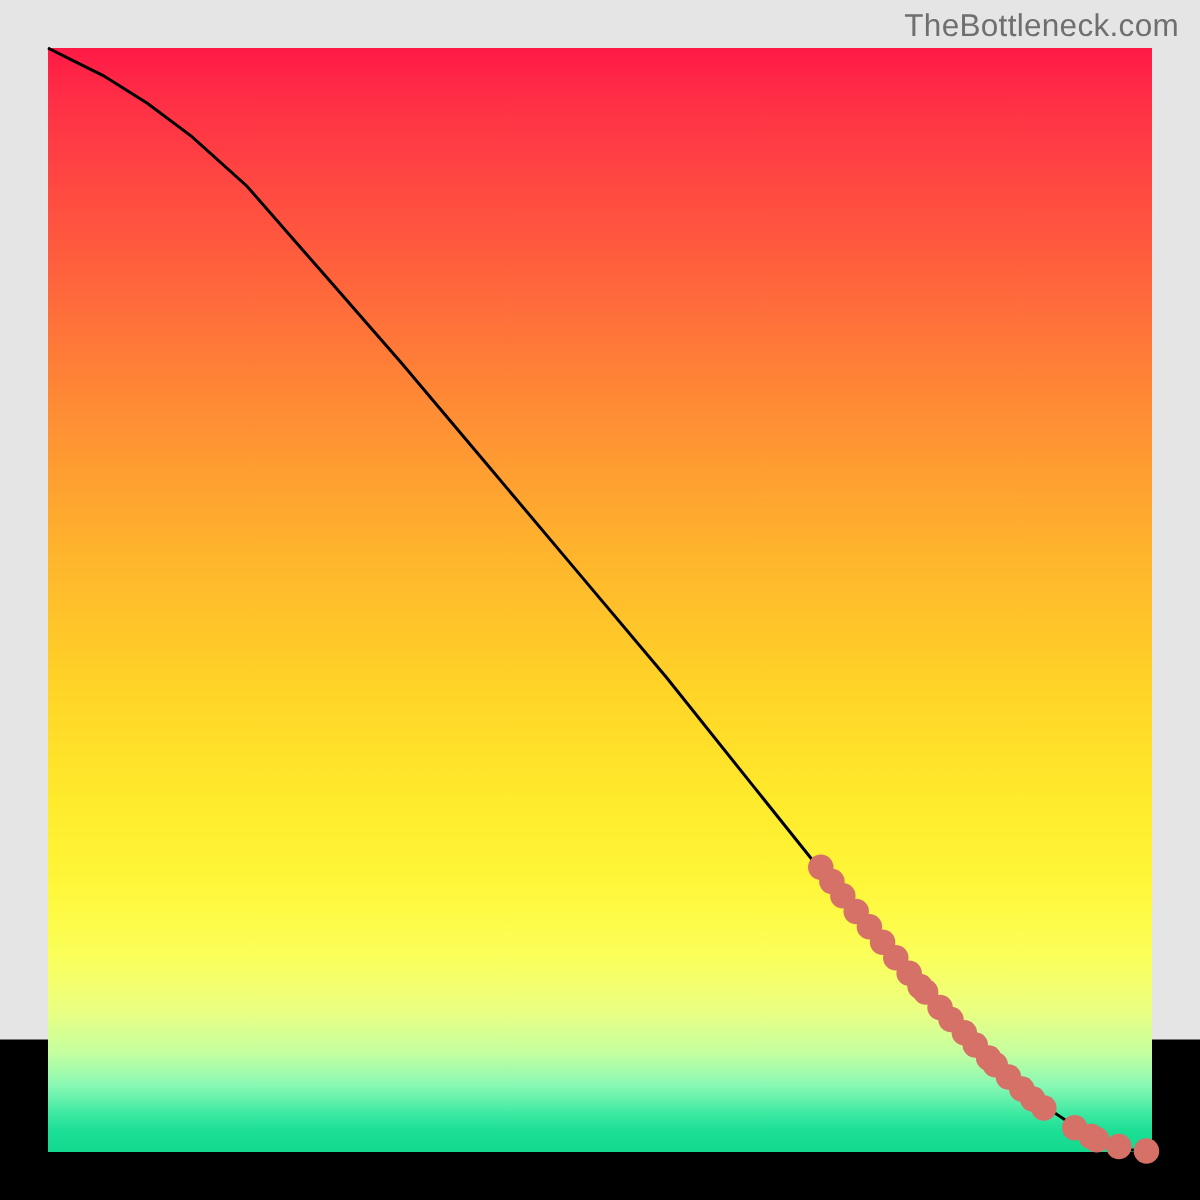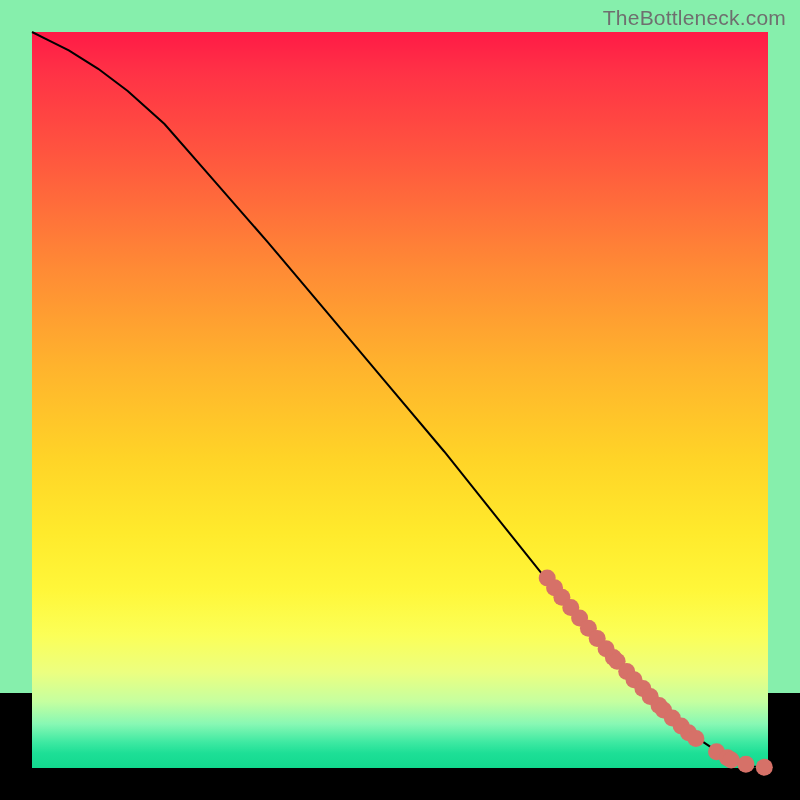--- a/index.html
+++ b/index.html
@@ -10,21 +10,21 @@
     background: #000;
     overflow: hidden;
     font-family: Arial, Helvetica, sans-serif;
   }
   .frame {
     position: absolute;
     left: 0;
     top: 0;
     width: 800px;
     height: 693px;
-    background: #86efac;
+    background: #e5e5e5;
   }
   .plot {
     position: absolute;
     left: 32px;
     top: 32px;
     width: 736px;
     height: 736px;
     
     background: linear-gradient(to bottom,
       #ff1a46 0%,

